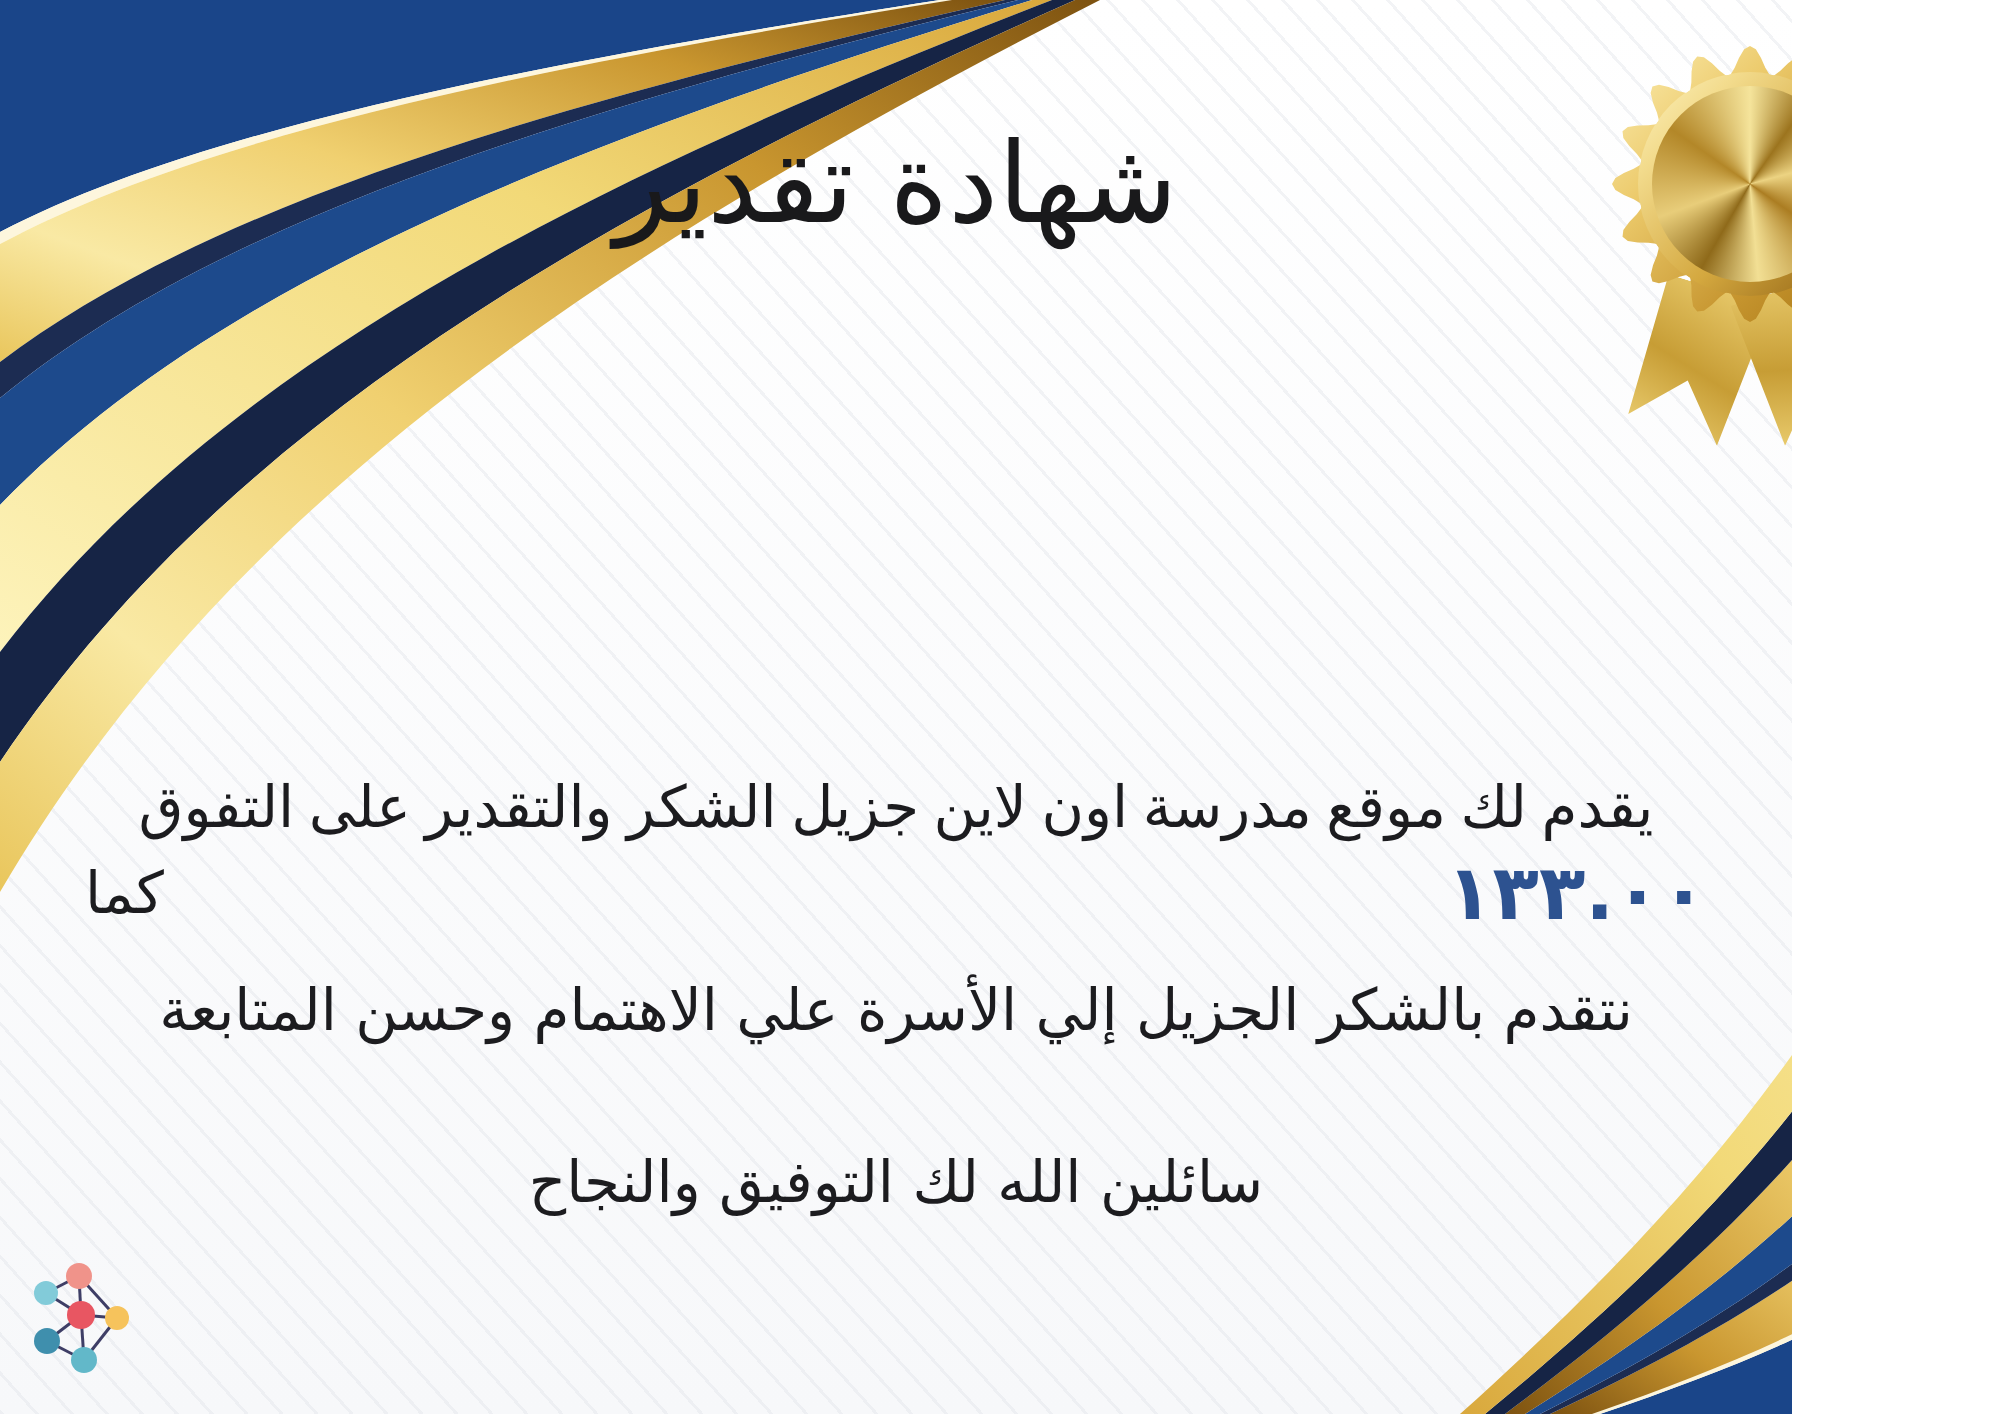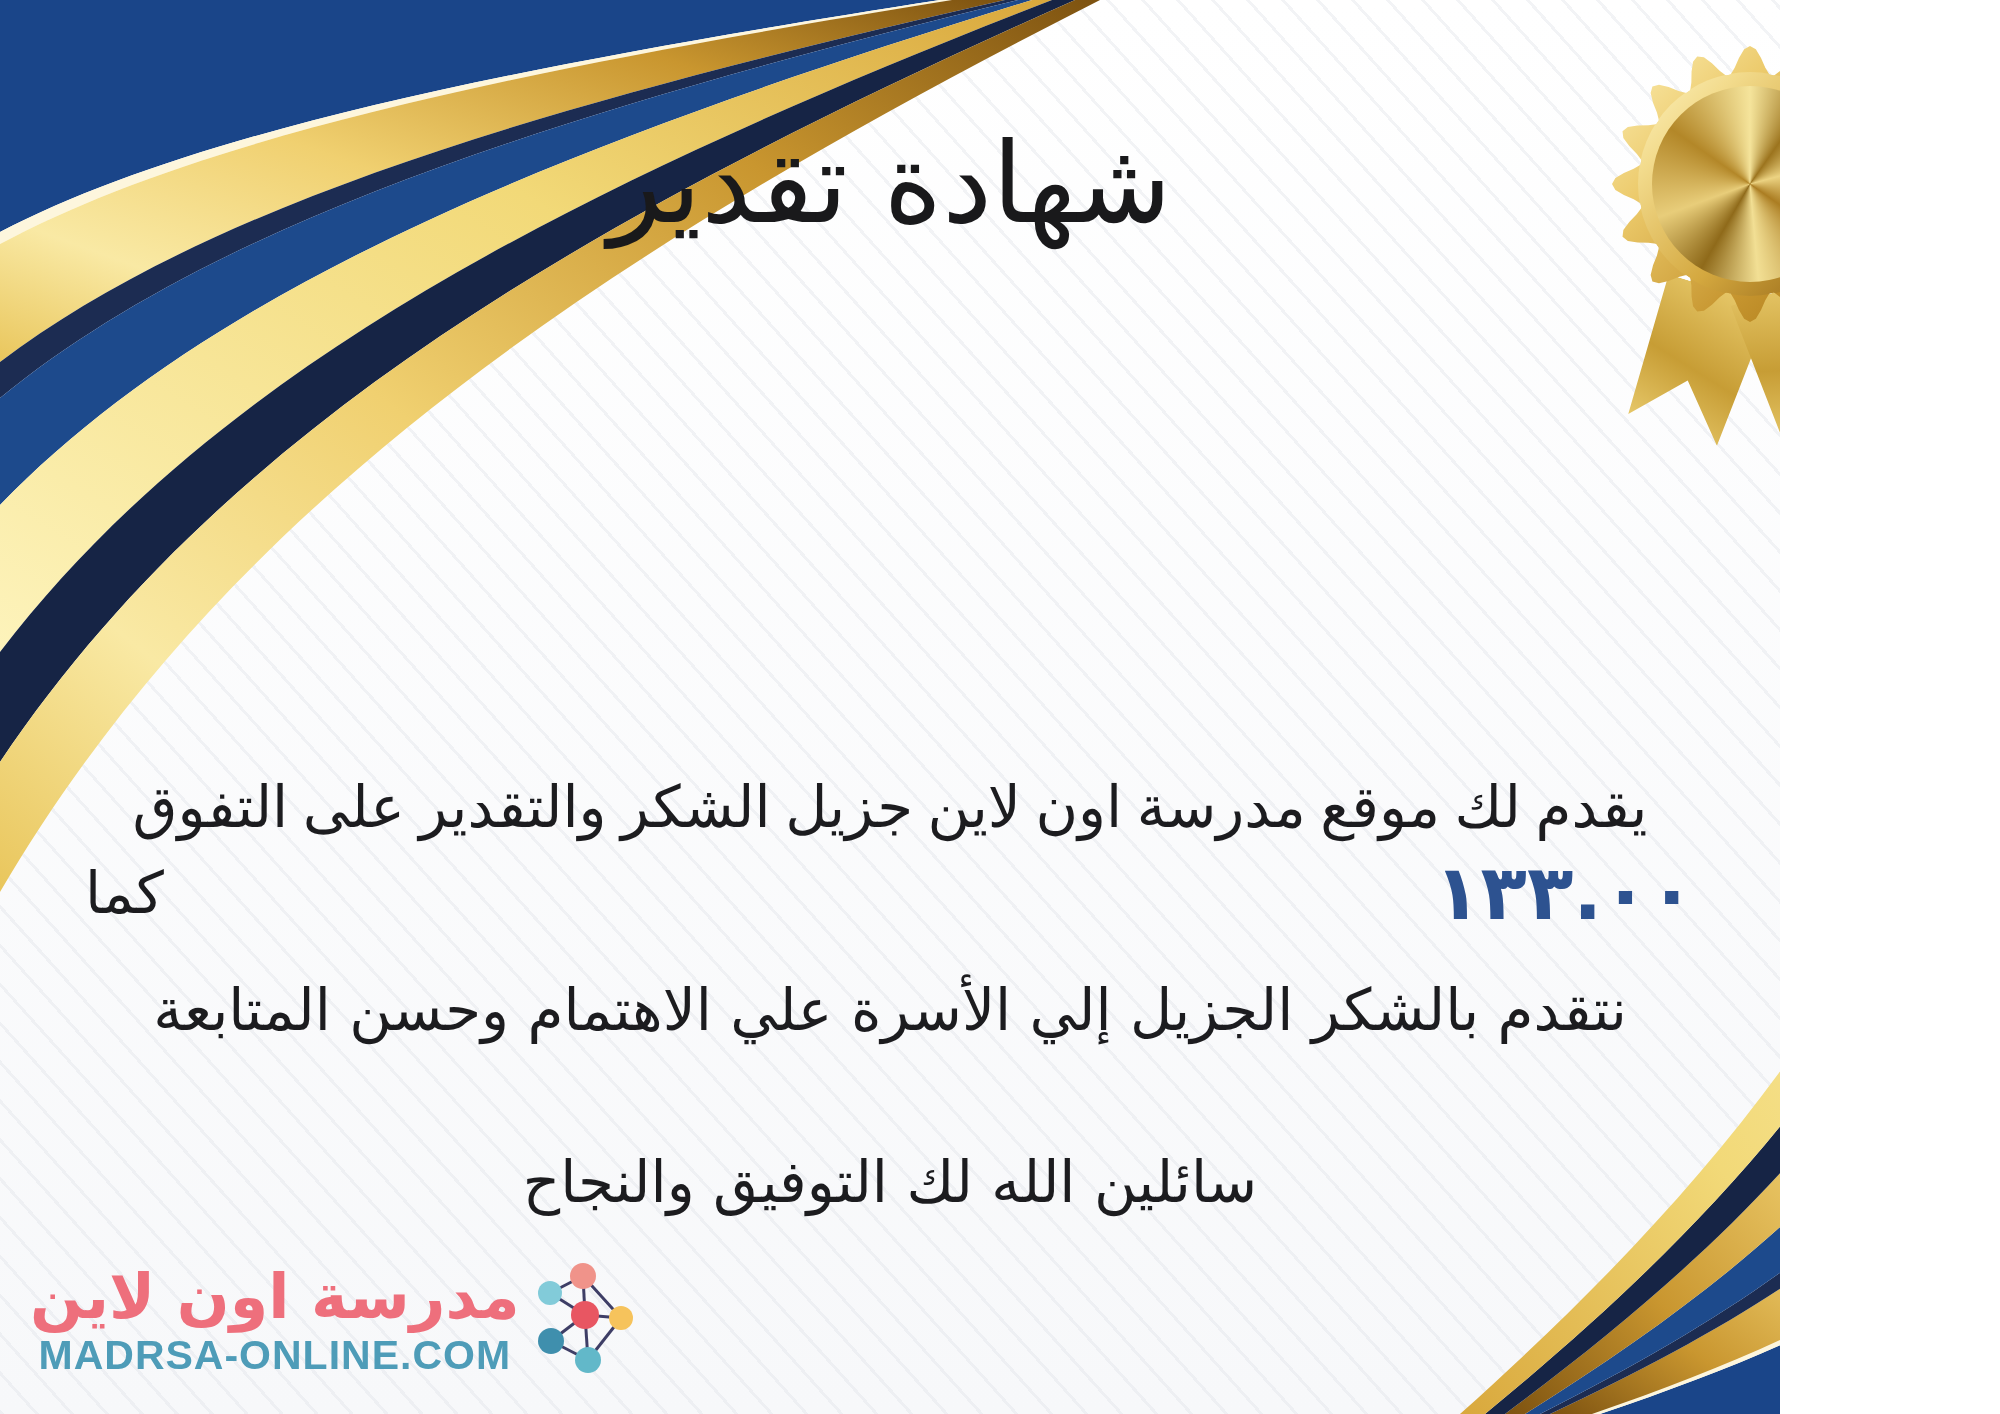--- a/index.html
+++ b/index.html
@@ -1,21 +1,21 @@
 <!DOCTYPE html>
 <html lang="ar" style="--name-blue: #27508f; --score-blue: #2d5290; --logo-coral: #ee6f7c; --logo-teal: #4e9cb8;"><head>
 <meta charset="utf-8">
 <style>
   html,body{margin:0;padding:0;}
   body{width:2000px;height:1414px;overflow:hidden;background:#fff;
        font-family:"DejaVu Sans",sans-serif;}
   .certificate{position:relative;width:1780px;height:1414px;overflow:hidden;
        background:
          repeating-linear-gradient(48deg, rgba(222,225,231,.38) 0 3px, rgba(255,255,255,0) 3px 26px),
-         linear-gradient(180deg,#ffffff,#f7f8fa);}
+         linear-gradient(180deg,#ffffff,#f7f8fa); padding-left: 12px;}
   svg.swoosh{position:absolute;left:0;top:0;width:2000px;height:1414px;pointer-events:none;}
 
   
   .title{position:absolute;top:118px;left:0;width:100%;text-align:center;
          font-size:112px;font-weight:500;color:#19191b;letter-spacing:0;}
   .student-name{position:absolute;top:540px;left:0;width:100%;text-align:center;
          font-size:94px;font-weight:bold;color:var(--name-blue,#27508f);}
   .bodyline{position:absolute;left:0;width:100%;text-align:center;
          font-size:58px;color:#1c1c1f;}
   .line1{top:773px;font-family:Liberation Serif, serif;}
@@ -115,24 +115,20 @@
   <div class="title" dir="rtl">شهادة تقدير</div>
   <div class="bodyline line1" dir="rtl">يقدم لك موقع مدرسة اون لاين جزيل الشكر  والتقدير على التفوق</div>
   <div class="bodyline line2" dir="rtl">
     <span class="score">١٣٣.٠٠</span>
     <span>كما</span>
   </div>
   <div class="bodyline line3" dir="rtl">نتقدم  بالشكر الجزيل إلي الأسرة علي الاهتمام وحسن المتابعة</div>
   <div class="bodyline closing" dir="rtl">سائلين الله لك التوفيق  والنجاح</div>
 
   <div class="logo">
-    <div class="logo-text">
-      <div class="logo-ar">مدرسة اون لاين</div>
-      <div class="logo-en">MADRSA-ONLINE.COM</div>
-    </div>
     <svg class="logo-icon" viewBox="0 0 104 126" aria-hidden="true">
       <g stroke="#3e3e66" stroke-width="3" fill="none">
         <line x1="49" y1="18" x2="16" y2="35"></line>
           <line x1="49" y1="18" x2="51" y2="57"></line>
         <line x1="49" y1="18" x2="87" y2="60"></line>
           <line x1="16" y1="35" x2="51" y2="57"></line>
         <line x1="51" y1="57" x2="87" y2="60"></line>
           <line x1="51" y1="57" x2="17" y2="83"></line>
         <line x1="51" y1="57" x2="54" y2="102"></line>
           <line x1="17" y1="83" x2="54" y2="102"></line>

